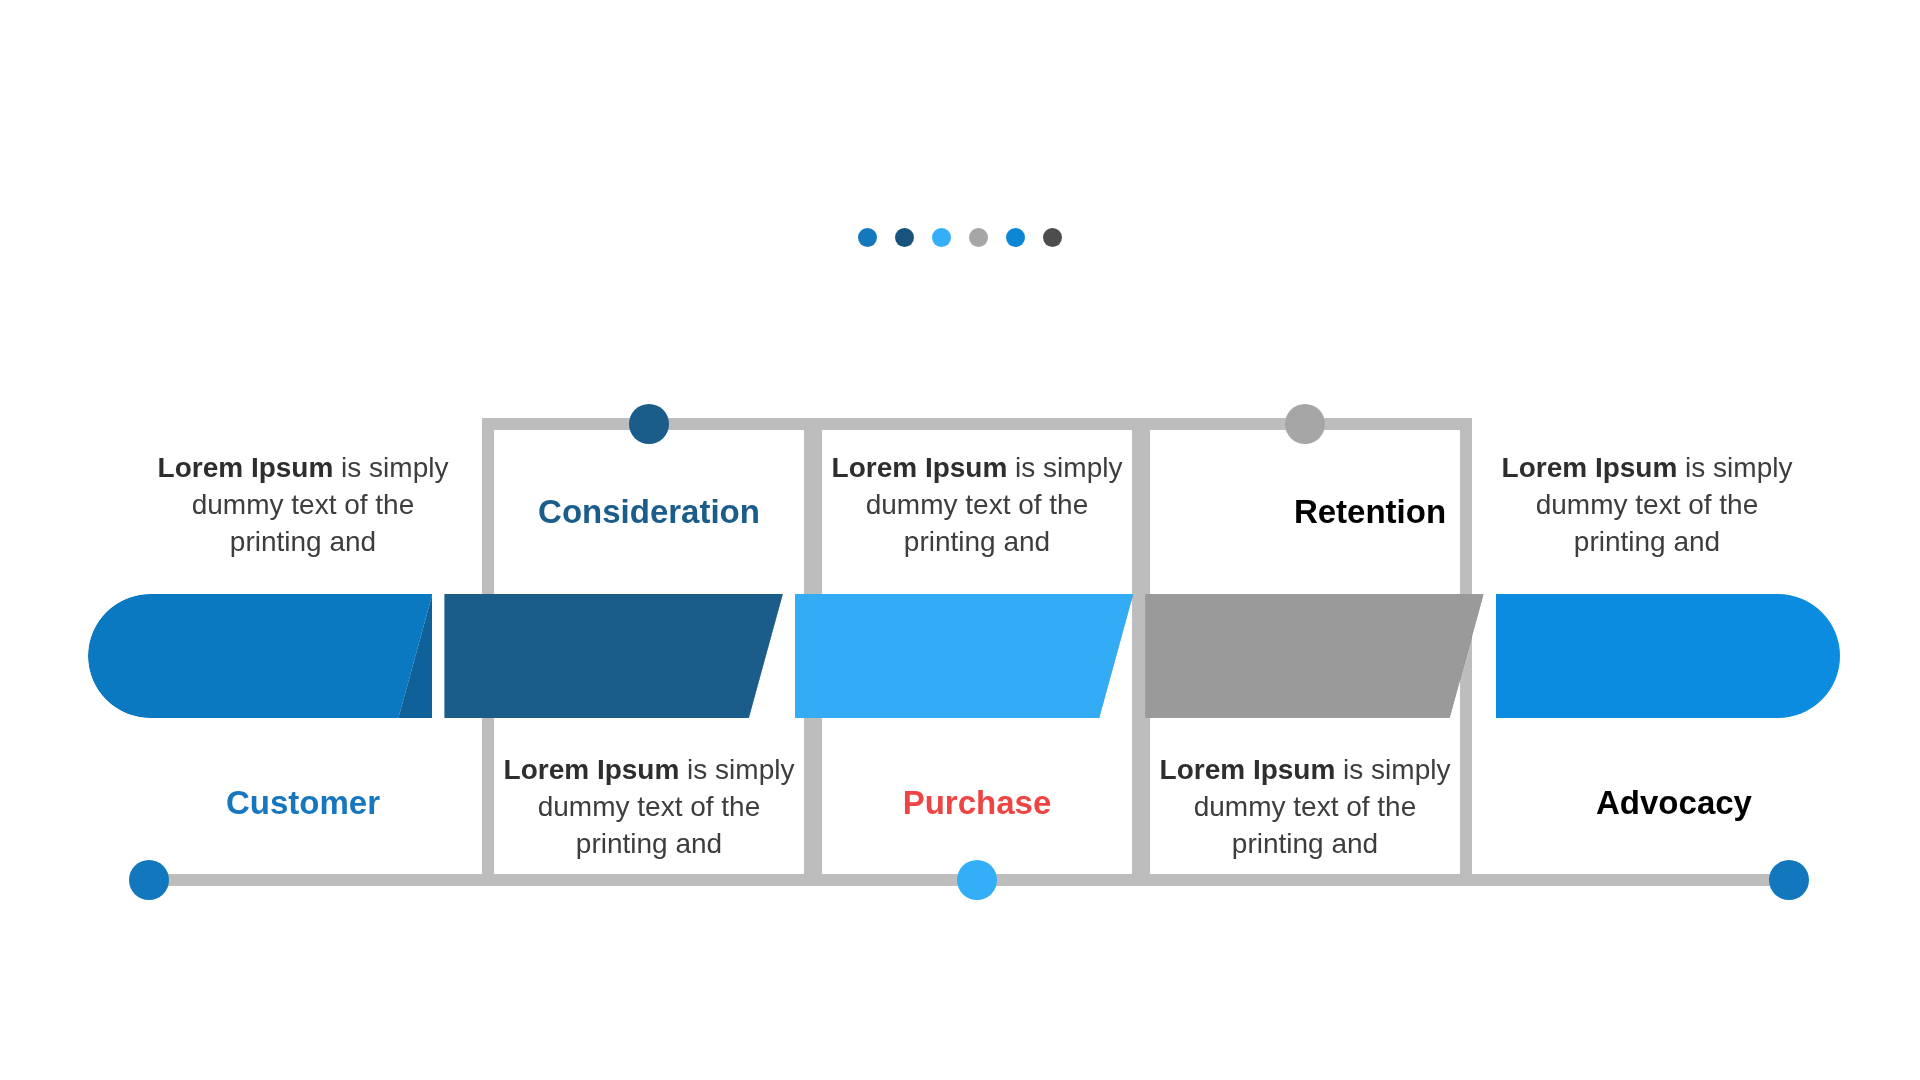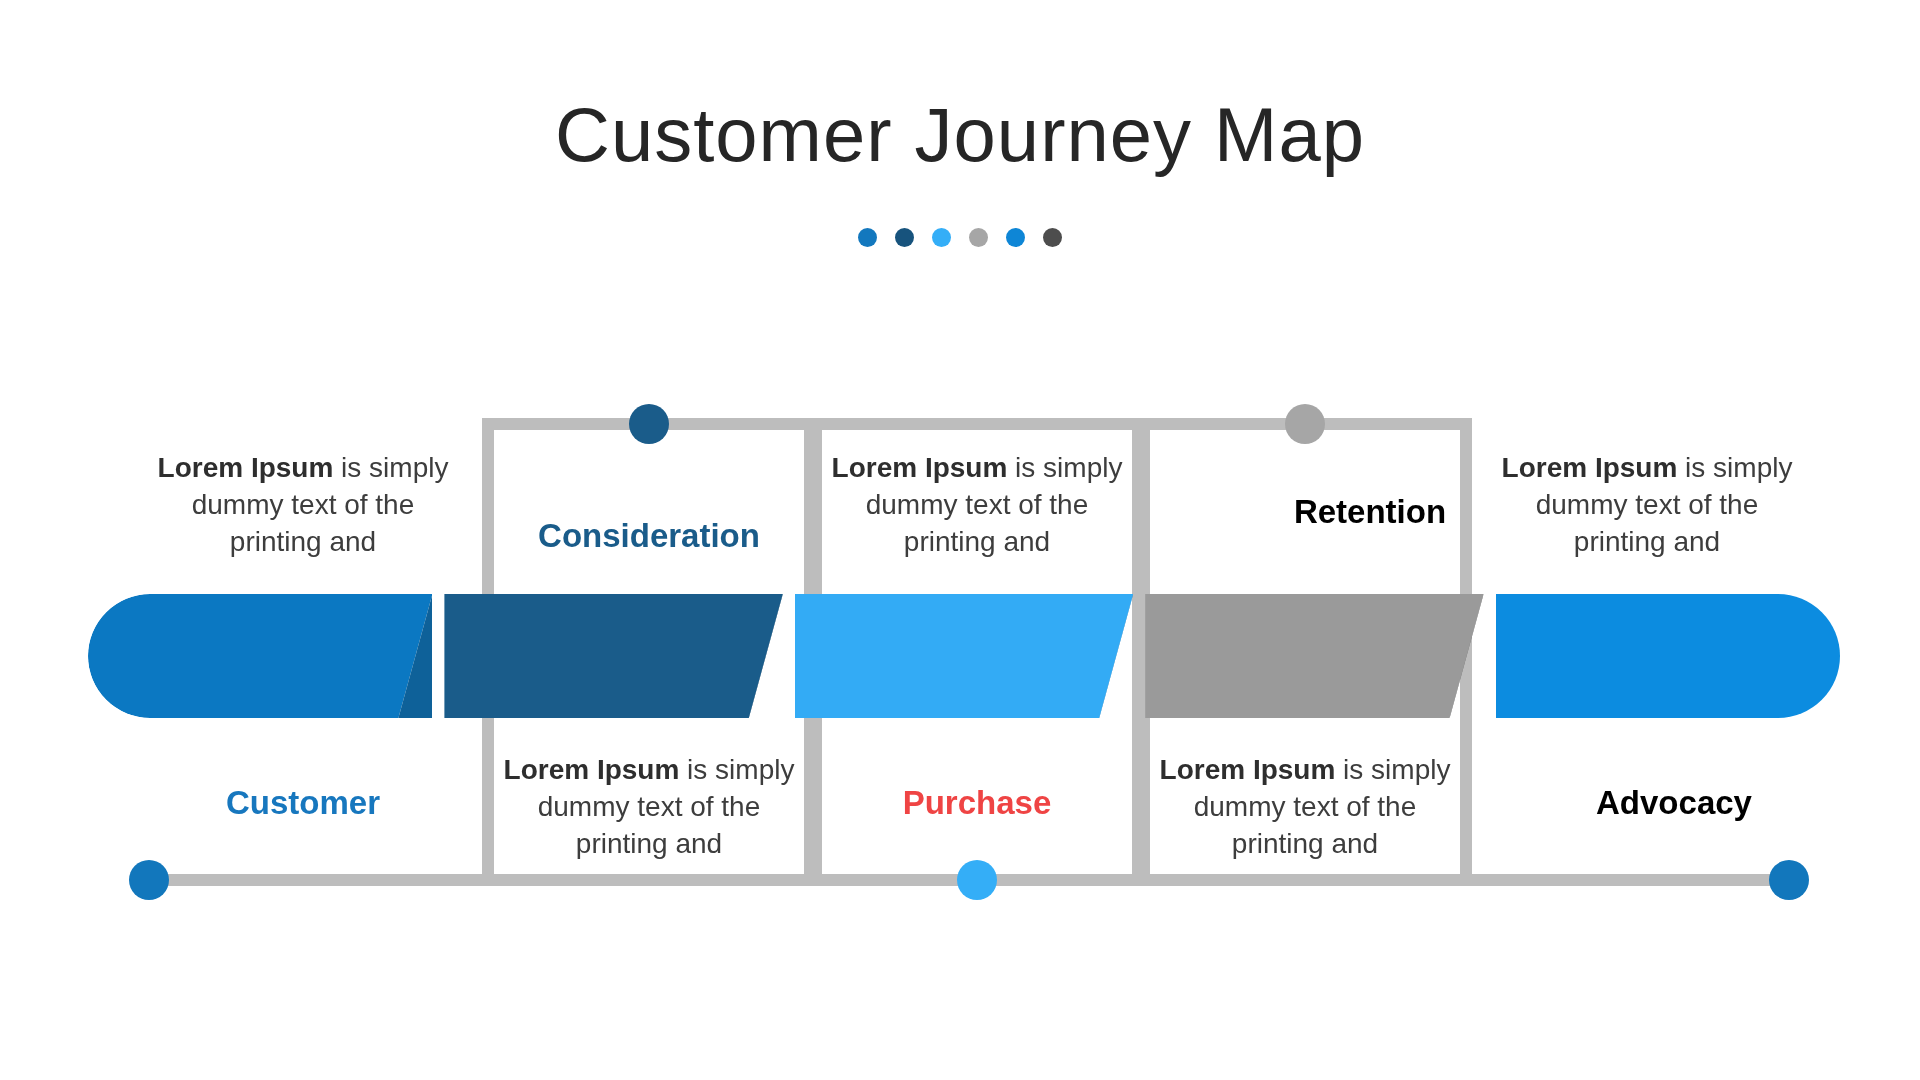--- a/index.html
+++ b/index.html
@@ -119,21 +119,20 @@
   .stage-desc b {
     font-weight: bold;
     color: #2e2e2e;
   }
 </style>
 </head>
 <body>
 
 <div id="slide">
 
-  <div id="title">Customer Journey Map</div>
 
   <div id="dot-row">
     <span class="dot" style="background: rgb(19, 120, 190);"></span>
     <span class="dot" style="background: rgb(23, 83, 125);"></span>
     <span class="dot" style="background: rgb(52, 174, 247);"></span>
     <span class="dot" style="background: rgb(166, 166, 166);"></span>
     <span class="dot" style="background: rgb(14, 134, 214);"></span>
     <span class="dot" style="background: rgb(77, 77, 77);"></span>
   </div>
 
@@ -164,21 +163,21 @@
 
     <div class="node" id="node-left" style="left: 129px; top: 860px; width: 40px; height: 40px; background: rgb(18, 119, 188); z-index: 5;"></div>
     <div class="node" id="node-1" style="left: 629px; top: 404px; width: 40px; height: 40px; background: rgb(26, 92, 138); z-index: 5;"></div>
     <div class="node" id="node-2" style="left: 957px; top: 860px; width: 40px; height: 40px; background: rgb(52, 174, 247); z-index: 5;"></div>
     <div class="node" id="node-3" style="left: 1285px; top: 404px; width: 40px; height: 40px; background: rgb(166, 166, 166); z-index: 5;"></div>
     <div class="node" id="node-right" style="left: 1769px; top: 860px; width: 40px; height: 40px; background: rgb(18, 119, 188); z-index: 5;"></div>
 
     <div id="labels">
         <div class="stage-title" style="left: 83px; width: 440px; top: 785px; color: rgb(23, 119, 190);">Customer</div>
         <div class="stage-desc" style="left: 153px; width: 300px; top: 450px;"><b>Lorem Ipsum</b> is simply dummy text of the printing and</div>
-        <div class="stage-title" style="left: 429px; width: 440px; top: 494px; color: rgb(26, 92, 138); margin-top: 24px;">Consideration</div>
+        <div class="stage-title" style="left: 429px; width: 440px; top: 494px; color: rgb(26, 92, 138);">Consideration</div>
         <div class="stage-desc" style="left: 499px; width: 300px; top: 752px;"><b>Lorem Ipsum</b> is simply dummy text of the printing and</div>
         <div class="stage-title" style="left: 757px; width: 440px; top: 785px; color: #ef4444;">Purchase</div>
         <div class="stage-desc" style="left: 827px; width: 300px; top: 450px;"><b>Lorem Ipsum</b> is simply dummy text of the printing and</div>
         <div class="stage-title" style="left: 1150px; width: 440px; top: 494px; color: #000000;">Retention</div>
         <div class="stage-desc" style="left: 1155px; width: 300px; top: 752px;"><b>Lorem Ipsum</b> is simply dummy text of the printing and</div>
         <div class="stage-title" style="left: 1454px; width: 440px; top: 785px; color: #000000;">Advocacy</div>
         <div class="stage-desc" style="left: 1497px; width: 300px; top: 450px;"><b>Lorem Ipsum</b> is simply dummy text of the printing and</div>
       </div>
 
   </div>

